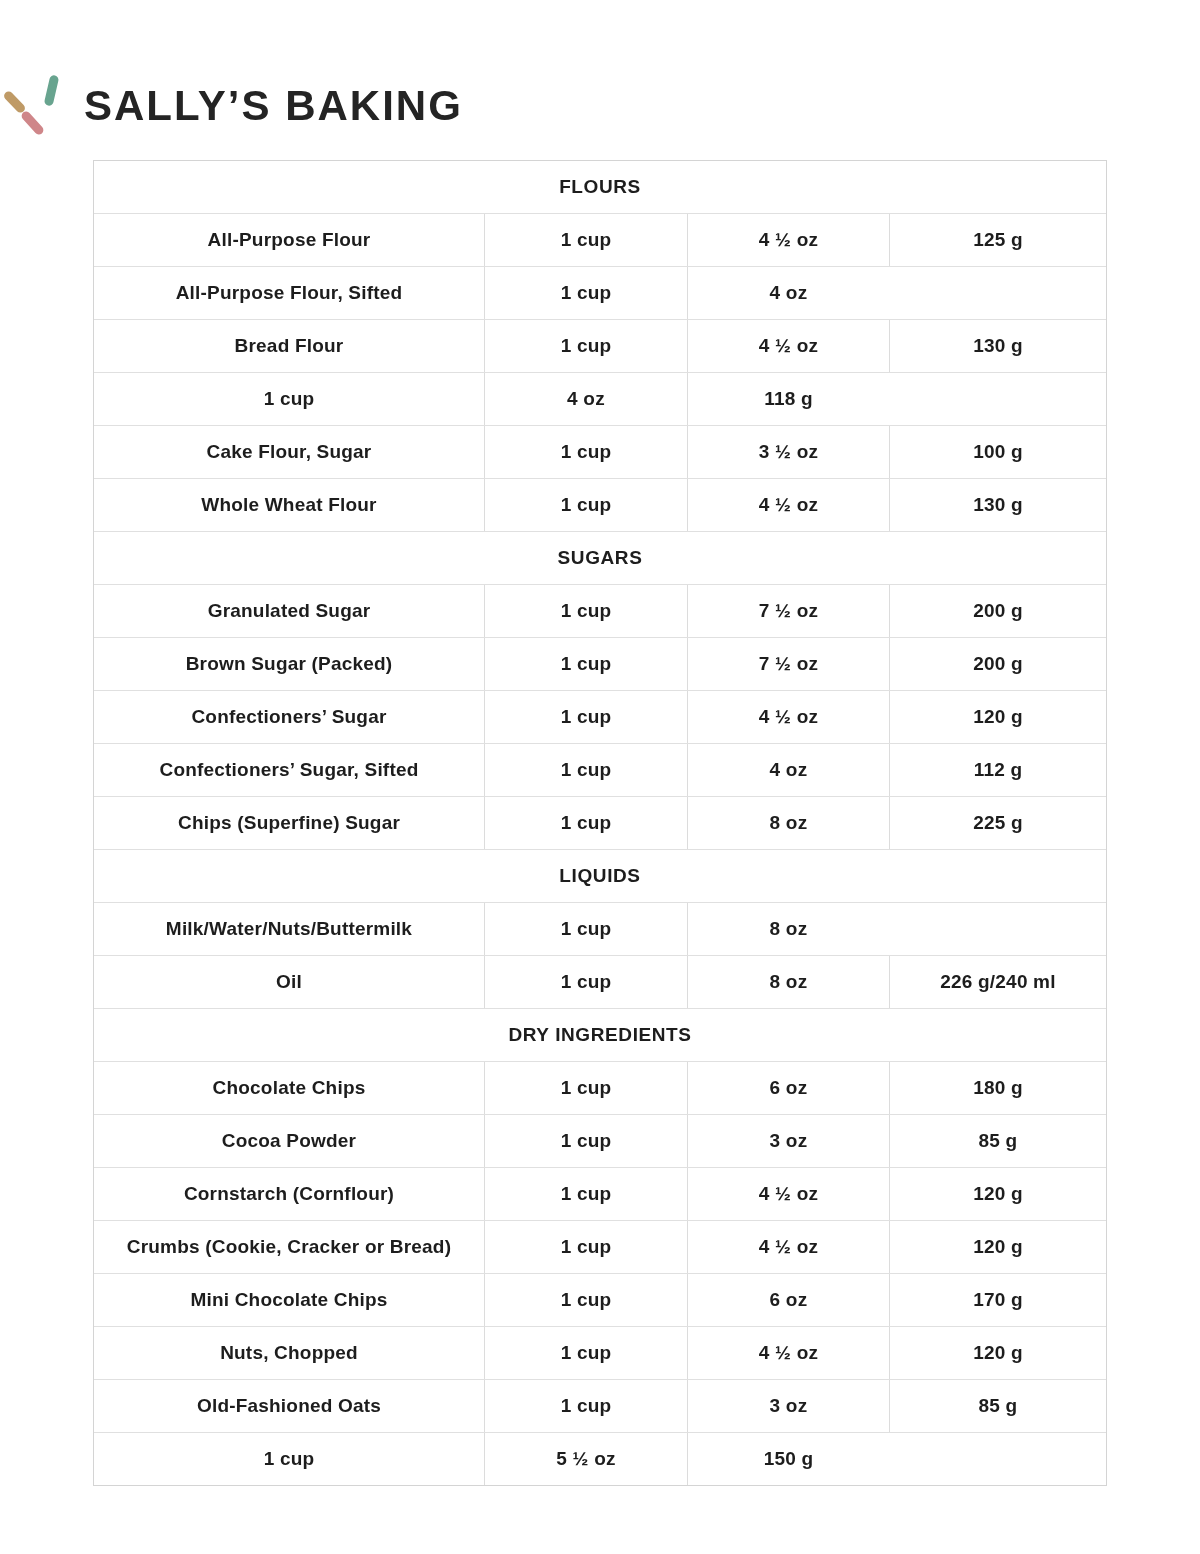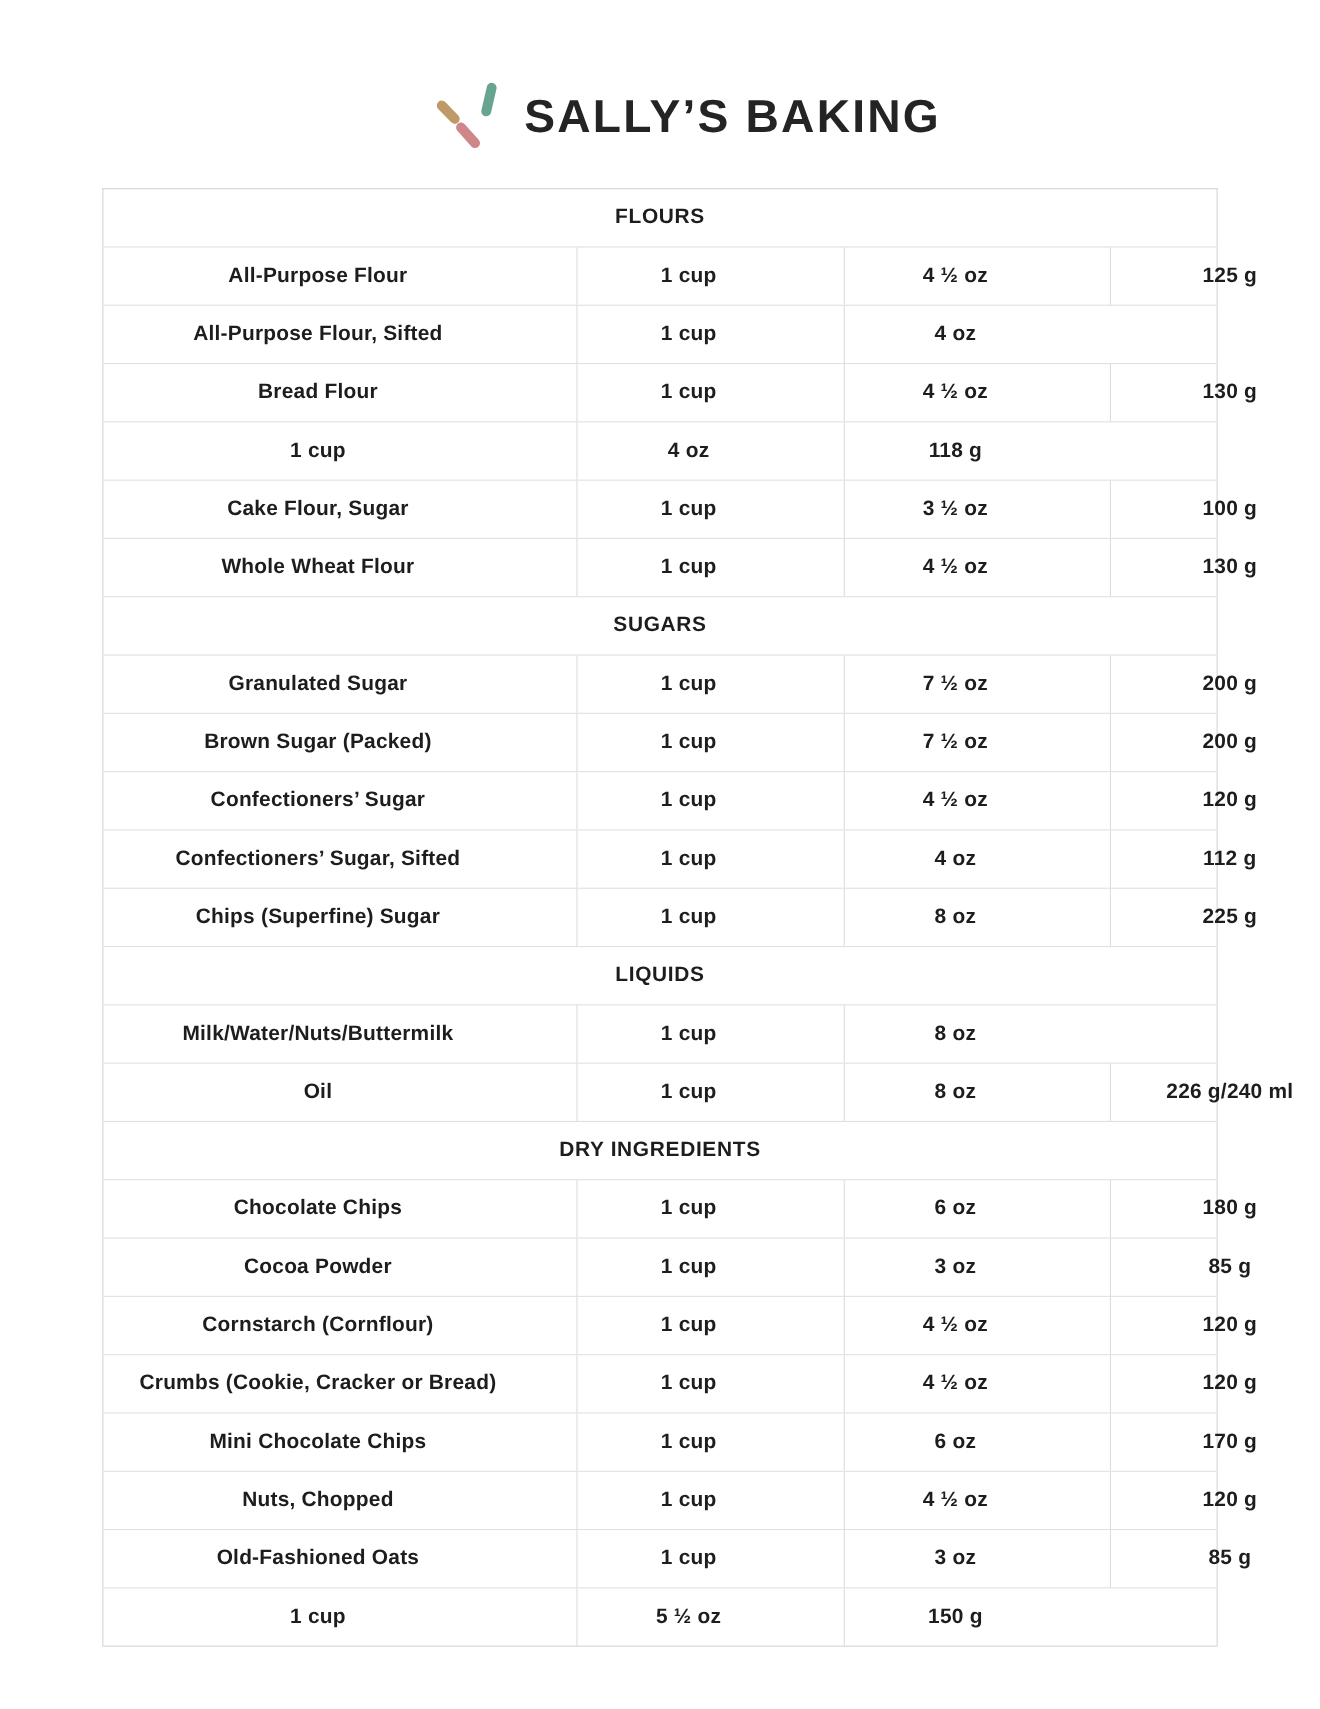--- a/index.html
+++ b/index.html
@@ -11,23 +11,21 @@
     color: #1d1d1d;
     overflow: hidden;
   }
 
   
   .header {
     margin-top: 72px;
     height: 68px;
     display: flex;
     align-items: center;
-    justify-content: center;
     gap: 20px;
-    margin-left: 48px;
   }
   .sprinkles {
     position: relative;
     width: 64px;
     height: 66px;
     flex: 0 0 auto;
   }
   .sprinkle {
     position: absolute;
     width: 9px;
@@ -40,29 +38,29 @@
     font-size: 42px;
     font-weight: 700;
     letter-spacing: 2px;
     color: #242424;
     white-space: nowrap;
   }
 
   
   .ctable {
     width: 1014px;
-    margin: 31px auto 0 auto;
+    margin: 20px auto 0 auto;
     border: 1px solid #d4d4d4;
     background: #ffffff;
   }
   .trow {
     display: grid;
     grid-template-columns: 390px 203px 202px 217px;
   }
-  .trow:not(:first-child) { border-top: 1px solid #e0e0e0; gap: 40px; }
+  .trow:not(:first-child) { border-top: 1px solid #e0e0e0; }
   .section-row { display: block; }
   .section-title {
     height: 52px;
     display: flex;
     align-items: center;
     justify-content: center;
     font-size: 19px;
     font-weight: 700;
     letter-spacing: 0.6px;
     color: #1d1d1d;

